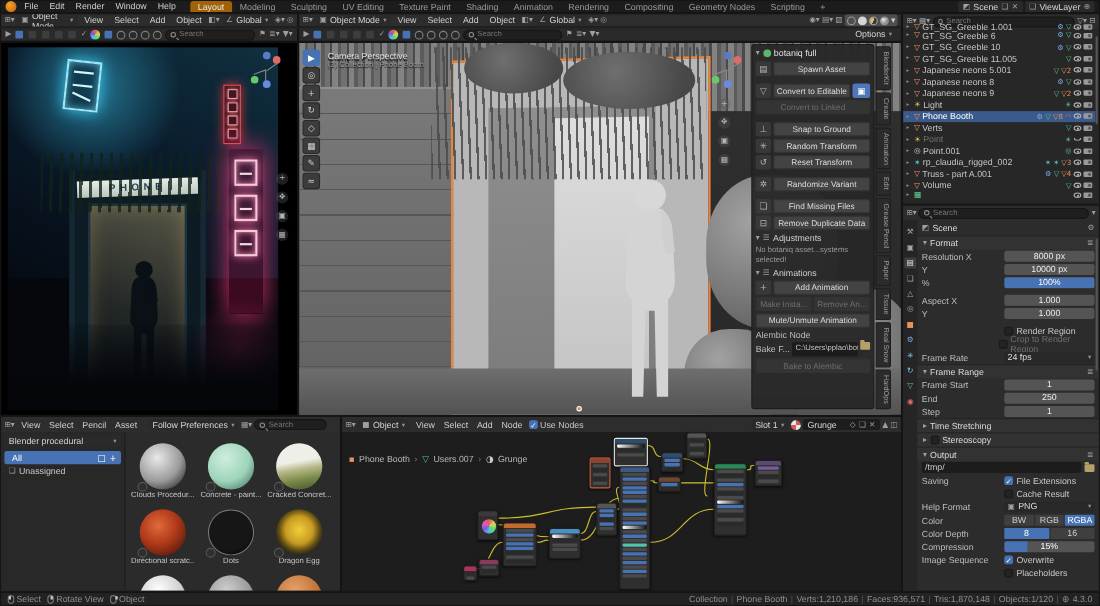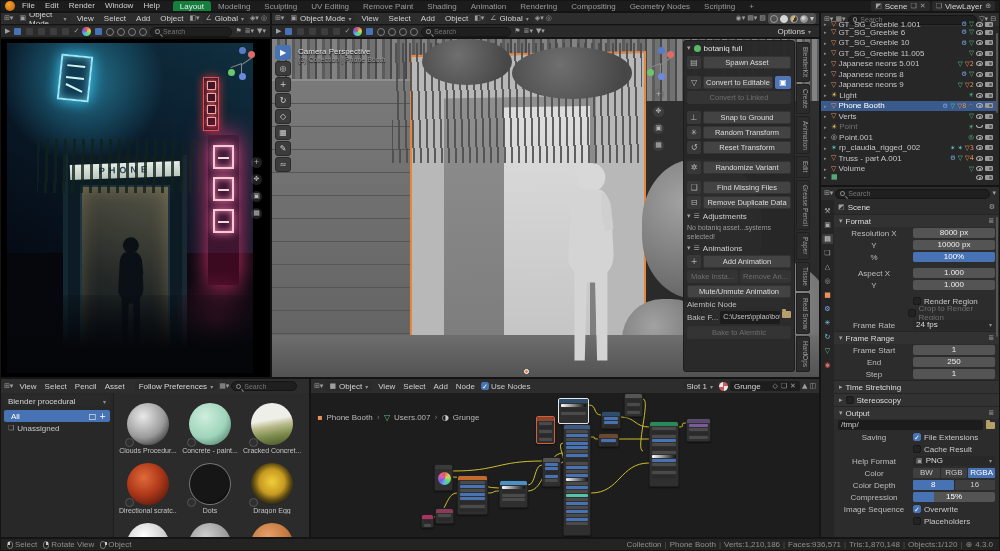--- a/index.html
+++ b/index.html
@@ -5,21 +5,21 @@
 *{box-sizing:border-box;margin:0;padding:0}
 html,body{width:1000px;height:551px;overflow:hidden}
 body{position:relative;background:#161616;font-family:"Liberation Sans","DejaVu Sans",sans-serif;font-size:8px;color:#c8c8c8;-webkit-font-smoothing:antialiased}
 .abs{position:absolute}
 .gly{font-family:"DejaVu Sans",sans-serif}
 .ed{position:absolute;border:1px solid #141414;overflow:hidden}
 
 #topbar{left:0;top:0;width:1000px;height:12px;background:#1c1c1c;display:flex;align-items:center;padding:0 4px;gap:2px}
 .tmenu{padding:0 5px;color:#cfcfcf;line-height:12px;cursor:default}
 .tab{padding:0 7px;line-height:11px;color:#9a9a9a;border-radius:3px 3px 0 0;margin-top:1px}
-.tab.active{background:#15803d;color:#e8e8e8}
+.tab.active{background:#a16207;color:#e8e8e8}
 .dd{display:flex;align-items:center;gap:3px;background:#2a2a2a;border-radius:2px;height:10px;padding:0 4px;color:#d5d5d5}
 .dd .car{color:#8f8f8f;font-size:6px}
 
 .ehdr{background:#2d2d2d;display:flex;align-items:center;padding:0 3px;gap:2px;height:13px}
 .etool{background:#2a2a2a;display:flex;align-items:center;padding:0 4px;gap:3px;height:13px;border-top:1px solid #222}
 .mi{padding:0 4px;color:#cfcfcf}
 .ico{color:#9f9f9f;font-size:7px;line-height:9px}
 .sqico{width:9px;height:9px;border-radius:2px;background:#3d3d3d;border:1px solid #2a2a2a}
 .sqico.sel{background:#4772b3}
 .circo{width:8px;height:8px;border-radius:50%;border:1px solid #7f7f7f}
@@ -108,21 +108,21 @@
 .cam{width:8px;height:5px;background:#9a9a9a;border-radius:1px;position:relative}
 .cam::after{content:"";position:absolute;right:1px;top:1px;width:3px;height:3px;border-radius:50%;background:#5a5a5a}
 .sb{position:absolute;width:2px;background:#555;border-radius:1px}
 
 #props{left:820px;top:186px;width:180px;height:352px;background:#2c2c2c}
 #props-tabs{position:absolute;left:0;top:13px;width:13px;bottom:0;background:#252525;display:flex;flex-direction:column;align-items:center;gap:4px;padding-top:6px}
 .ptab{width:11px;height:10px;text-align:center;line-height:10px;font-size:7px;border-radius:2px 0 0 2px}
 .ptab.active{background:#3f3f3f}
 #props-body{position:absolute;left:13px;top:13px;right:0;bottom:0;padding:1px 4px}
 .prow{display:flex;align-items:center;height:12px;gap:3px}
-.plabel{width:72px;text-align:center;color:#bdbdbd;white-space:nowrap;overflow:hidden}
+.plabel{width:72px;text-align:left;color:#bdbdbd;white-space:nowrap;overflow:hidden}
 .pfield{flex:1;background:#545454;border-radius:2px;height:10px;line-height:10px;text-align:center;color:#eee}
 .pslider{flex:1;background:#545454;border-radius:2px;height:10px;position:relative;overflow:hidden}
 .pslider .fill{position:absolute;left:0;top:0;bottom:0;background:#4772b3}
 .pslider .vt{position:relative;text-align:center;line-height:10px;color:#fff}
 .pdd{flex:1;background:#282828;border-radius:2px;height:10px;line-height:10px;color:#ddd;display:flex;align-items:center;padding:0 3px;gap:3px}
 .pdd .car{margin-left:auto;color:#8f8f8f;font-size:6px}
 .chk{width:8px;height:8px;border-radius:2px;background:#232323;border:1px solid #191919;color:#fff;font-size:7px;line-height:8px;text-align:center}
 .chk.on{background:#4772b3;border-color:#4772b3}
 .seg{flex:1;display:flex;gap:1px}
 .seg div{flex:1;background:#3f3f3f;height:10px;line-height:10px;text-align:center;color:#ccc;border-radius:1px}
@@ -167,21 +167,21 @@
       <div class="tmenu">Edit</div>
       <div class="tmenu">Render</div>
       <div class="tmenu">Window</div>
       <div class="tmenu">Help</div>
     </div>
   <div id="tb-tabs" style="display:flex;margin-left:6px">
       <div class="tab active">Layout</div>
       <div class="tab">Modeling</div>
       <div class="tab">Sculpting</div>
       <div class="tab">UV Editing</div>
-      <div class="tab">Remove Paint</div>
+      <div class="tab">Texture Paint</div>
       <div class="tab">Shading</div>
       <div class="tab">Animation</div>
       <div class="tab">Rendering</div>
       <div class="tab">Compositing</div>
       <div class="tab">Geometry Nodes</div>
       <div class="tab">Scripting</div>
       <div class="tab">+</div>
     </div>
   <div style="flex:1"></div>
   <div class="dd">

